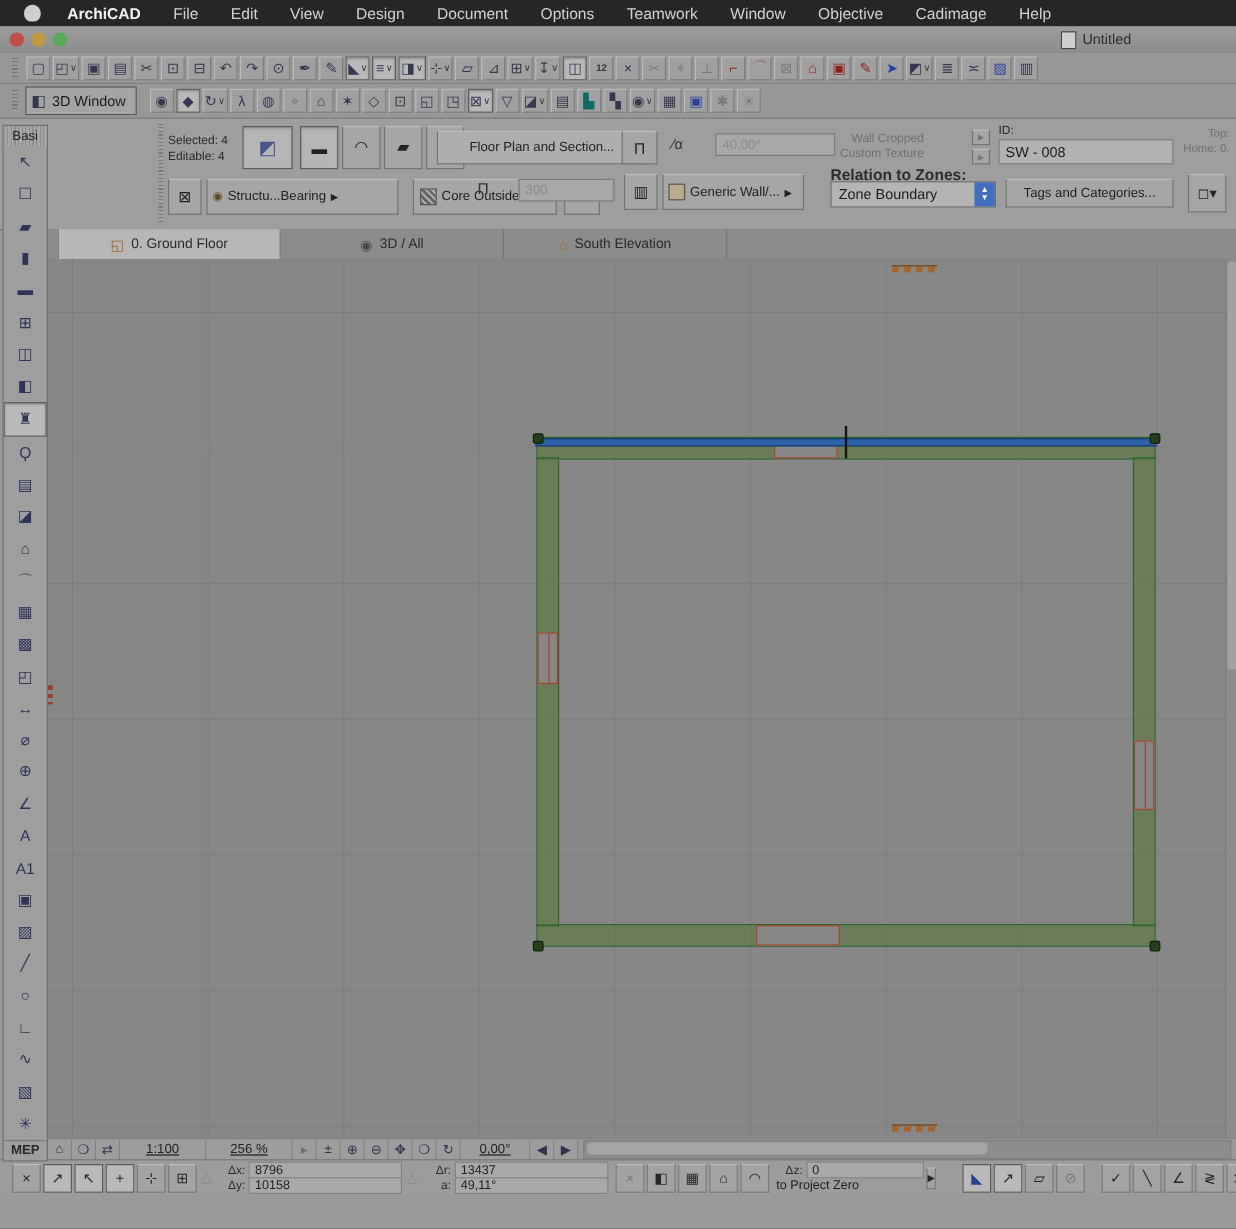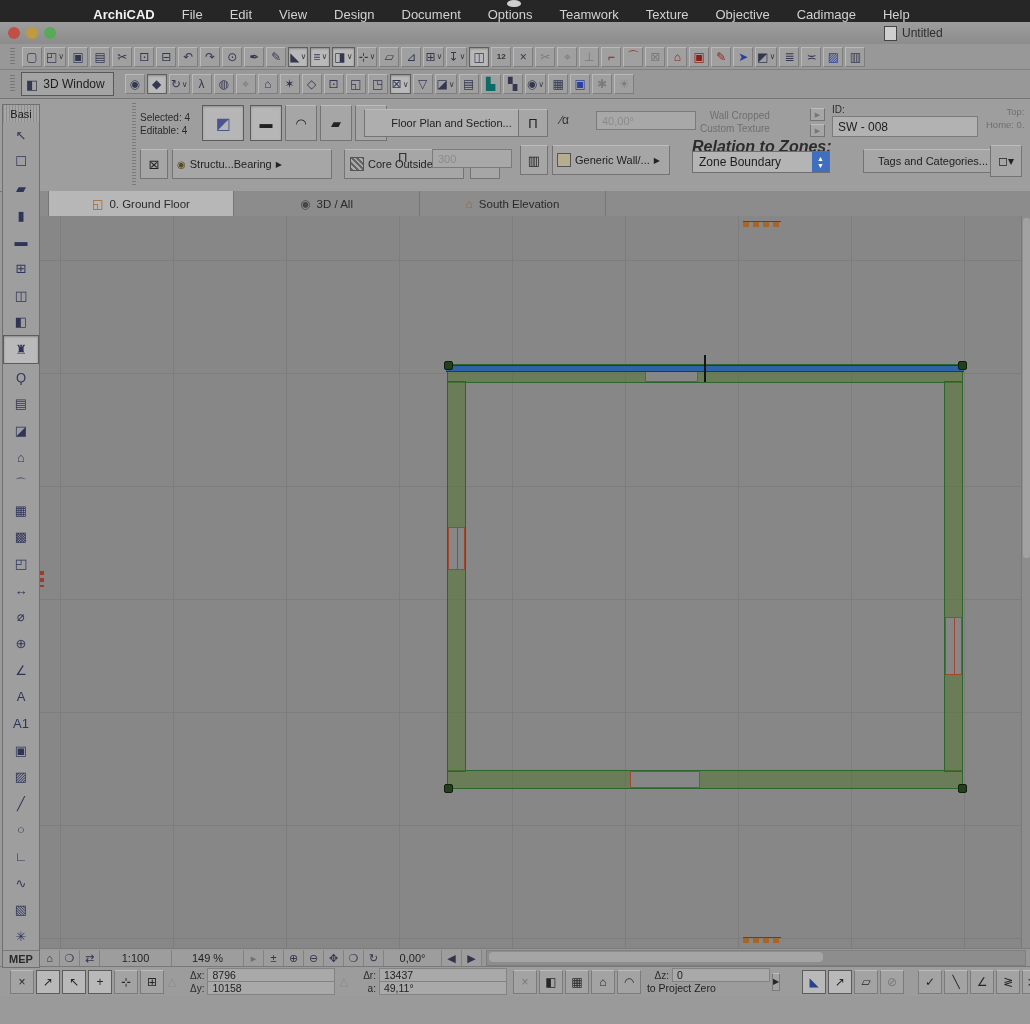--- a/index.html
+++ b/index.html
@@ -1,21 +1,21 @@
 <!DOCTYPE html>
 <html><head>
 <meta charset="utf-8">
 <style>
   html,body{margin:0;padding:0;background:#555;}
   #app{position:relative;width:1030px;height:1024px;overflow:hidden;
        font-family:"Liberation Sans","DejaVu Sans",sans-serif;font-size:11px;color:#222;
        background:#9a9a9a;}
   .abs{position:absolute;}
   
-  #menubar{left:0;top:0;width:1030px;height:22px;background:#262626;display:flex;align-items:center;color:#d2d2d2;font-size:13px;flex-direction:column;}
+  #menubar{left:0;top:0;width:1030px;height:22px;background:#262626;display:flex;align-items:center;color:#d2d2d2;font-size:13px;}
   #menubar .apple{width:14px;height:14px;background:#cfcfcf;border-radius:50% 50% 45% 45%;margin:0 22px 0 20px;}
   #menubar .mitem{margin-right:27px;white-space:nowrap;}
   #menubar .mitem.bold{font-weight:bold;color:#f2f2f2;}
   
   #titlebar{left:0;top:22px;width:1030px;height:22px;background:linear-gradient(#9d9d9d,#8c8c8c);border-bottom:1px solid #6e6e6e;}
   .light{position:absolute;top:5px;width:12px;height:12px;border-radius:50%;}
   #titlebar .doc-ic{position:absolute;left:884px;top:4px;width:11px;height:13px;background:#cfcfcf;border:1px solid #444;}
   #titlebar .wtitle{position:absolute;left:902px;top:4px;font-size:12px;color:#2d2d2d;}
   
   .toolbar{display:flex;align-items:center;background:#989898;}
@@ -83,21 +83,21 @@
       background:repeating-linear-gradient(to right,#a4662a 0 6px,transparent 6px 10px);border-top:1px solid #6d4016;}
   #left-marker{position:absolute;left:0;top:355px;width:4px;height:16px;
       background:repeating-linear-gradient(to bottom,#9c3c2c 0 4px,transparent 4px 7px);}
   #vscroll{left:1021px;top:216px;width:9px;height:732px;background:#8d8d8d;border-left:1px solid #7a7a7a;}
   #vscroll .thumb{position:absolute;left:1px;top:2px;width:7px;height:340px;background:#a2a2a2;border-radius:3px;}
   
   #zoombar{left:40px;top:948px;width:990px;height:18px;background:#989898;border-top:1px solid #7c7c7c;
       display:flex;align-items:center;}
   .zb{height:16px;min-width:20px;display:flex;align-items:center;justify-content:center;font-size:11px;color:#30344d;
       border-right:1px solid #828282;background:#9d9d9d;padding:0 2px;box-sizing:border-box;}
-  .zb.txt{color:#1f1f1f;min-width:72px;}
+  .zb.txt{color:#1f1f1f;min-width:72px;text-decoration:underline;}
   #hscroll{flex:1;height:14px;margin:0 4px;background:#8d8d8d;border:1px solid #7e7e7e;position:relative;}
   #hscroll .thumb{position:absolute;left:2px;top:1px;height:10px;width:62%;background:#a5a5a5;border-radius:4px;}
   
   #coordbar{left:0;top:966px;width:1030px;height:30px;background:#9c9c9c;border-top:1px solid #787878;display:flex;align-items:center;padding-left:4px;box-sizing:border-box;}
   .cb{width:24px;height:24px;display:flex;align-items:center;justify-content:center;font-size:12px;color:#262626;
       background:#a3a3a3;border:1px solid #7b7b7b;border-top-color:#bdbdbd;margin-right:2px;box-sizing:border-box;}
   .cb.sel{background:#b9b9b9;border:1px solid #5c5c5c;}
   .cb.blue{color:#27418f;}
   .cb.gray{color:#787878;}
   .coord-pair{display:flex;flex-direction:column;justify-content:center;margin:0 2px;}
@@ -120,21 +120,21 @@
     <div style="display:flex;align-items:center;">
 
     <span class="mitem bold"><span>ArchiCAD</span></span>
         <span class="mitem"><span>File</span></span>
         <span class="mitem"><span>Edit</span></span>
         <span class="mitem"><span>View</span></span>
         <span class="mitem"><span>Design</span></span>
         <span class="mitem"><span>Document</span></span>
         <span class="mitem"><span>Options</span></span>
         <span class="mitem"><span>Teamwork</span></span>
-        <span class="mitem"><span>Texture</span></span>
+        <span class="mitem"><span>Window</span></span>
         <span class="mitem"><span>Objective</span></span>
         <span class="mitem"><span>Cadimage</span></span>
         <span class="mitem"><span>Help</span></span>
       </div>
   </div>
 
   <div id="titlebar" class="abs">
     <div class="light" style="left:8px;background:#c14f45;"></div>
     <div class="light" style="left:26px;background:#c09a3e;"></div>
     <div class="light" style="left:44px;background:#58a958;"></div>
@@ -431,26 +431,26 @@
     <span>300</span>
   </div>
   <div class="ib-btn" style="left:520px;top:145px;width:28px;height:30px;font-size:13px;position:absolute;">
     <span>▥</span>
   </div>
   <div class="ib-btn" style="left:552px;top:145px;width:118px;height:30px;position:absolute;justify-content:flex-start;padding:0 4px;">
     <span class="swatch"></span>
     <span>Generic Wall/...</span>
       <span class="arr">▶</span>
   </div>
-  <div class="abs" style="left:692px;top:138px;font-size:16px;font-weight:bold;color:#2c2c2c;font-style:italic;">Relation to Zones:</div>
+  <div class="abs" style="left:692px;top:138px;font-size:13px;font-weight:bold;color:#2c2c2c;">Relation to Zones:</div>
   <div class="abs" style="left:692px;top:151px;width:138px;height:22px;background:#b4b4b4;border:1px solid #6e6e6e;display:flex;align-items:center;box-sizing:border-box;">
     <span style="flex:1;padding-left:6px;font-size:12px;color:#1c1c1c;">Zone Boundary</span>
     <span style="width:17px;height:100%;background:#3f6fbe;color:#fff;font-size:7px;display:flex;flex-direction:column;align-items:center;justify-content:center;line-height:7px;">▲<br>▼</span>
   </div>
-  <div class="ib-btn" style="left:838px;top:149px;width:140px;height:24px;position:absolute;margin-left:25px;">
+  <div class="ib-btn" style="left:838px;top:149px;width:140px;height:24px;position:absolute;">
     <span>Tags and Categories...</span>
   </div>
   <div class="ib-btn" style="left:990px;top:145px;width:32px;height:32px;position:absolute;font-size:12px;">
     <span>◻▾</span>
   </div>
 
   <div id="tabbar" class="abs">
     <div style="width:8px;border-right:none;"></div>
     <div style="display:flex;align-items:stretch;">
 
@@ -623,21 +623,21 @@
           <span>❍</span>
         </div>
         <div class="zb">
           <span>⇄</span>
         </div>
       </div>
     <div class="zb txt">
         <span>1:100</span>
       </div>
     <div class="zb txt">
-        <span>149 %</span>
+        <span>256 %</span>
       </div>
     <div class="zb" style="color:#6f6f6f;">
         <span>▸</span>
       </div>
     <div style="display:flex;">
 
     <div class="zb">
           <span>±</span>
         </div>
         <div class="zb">

